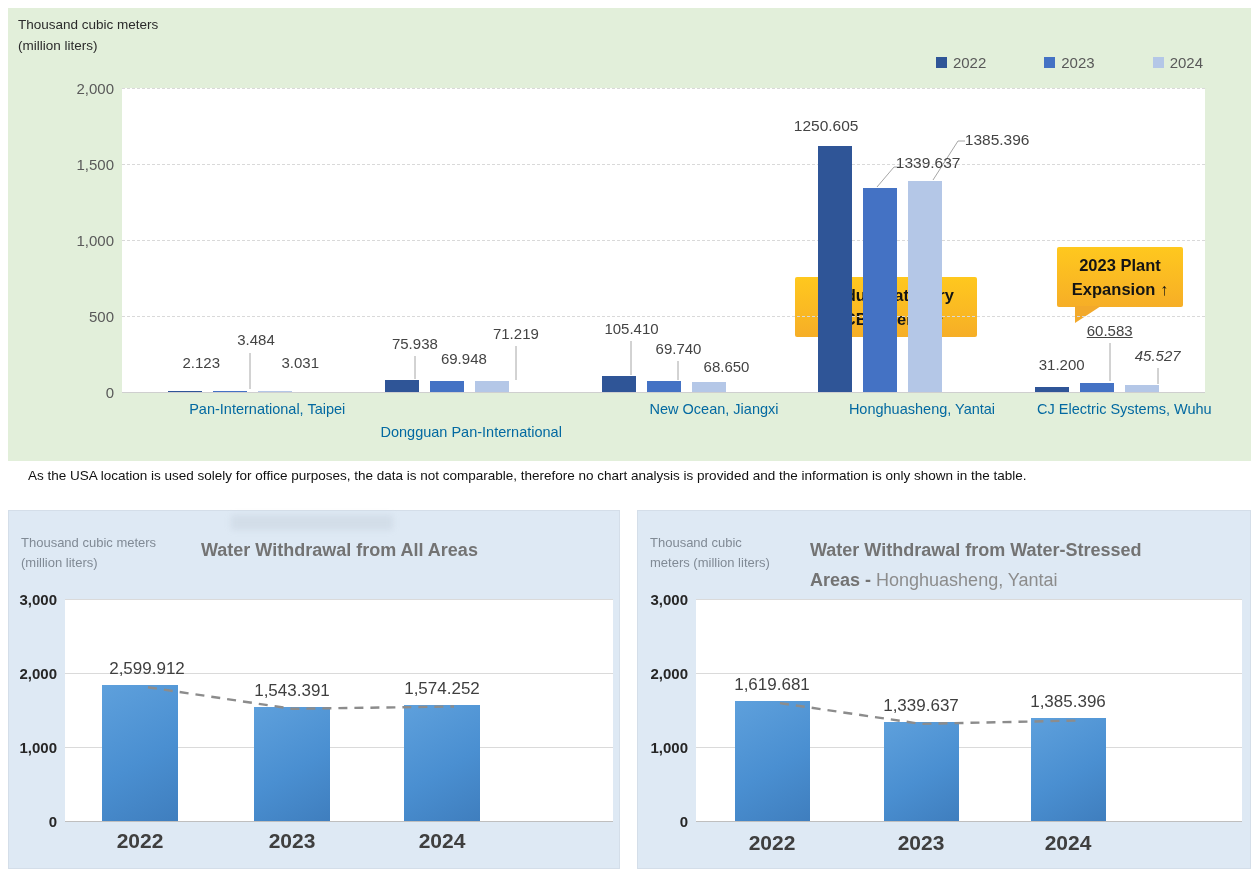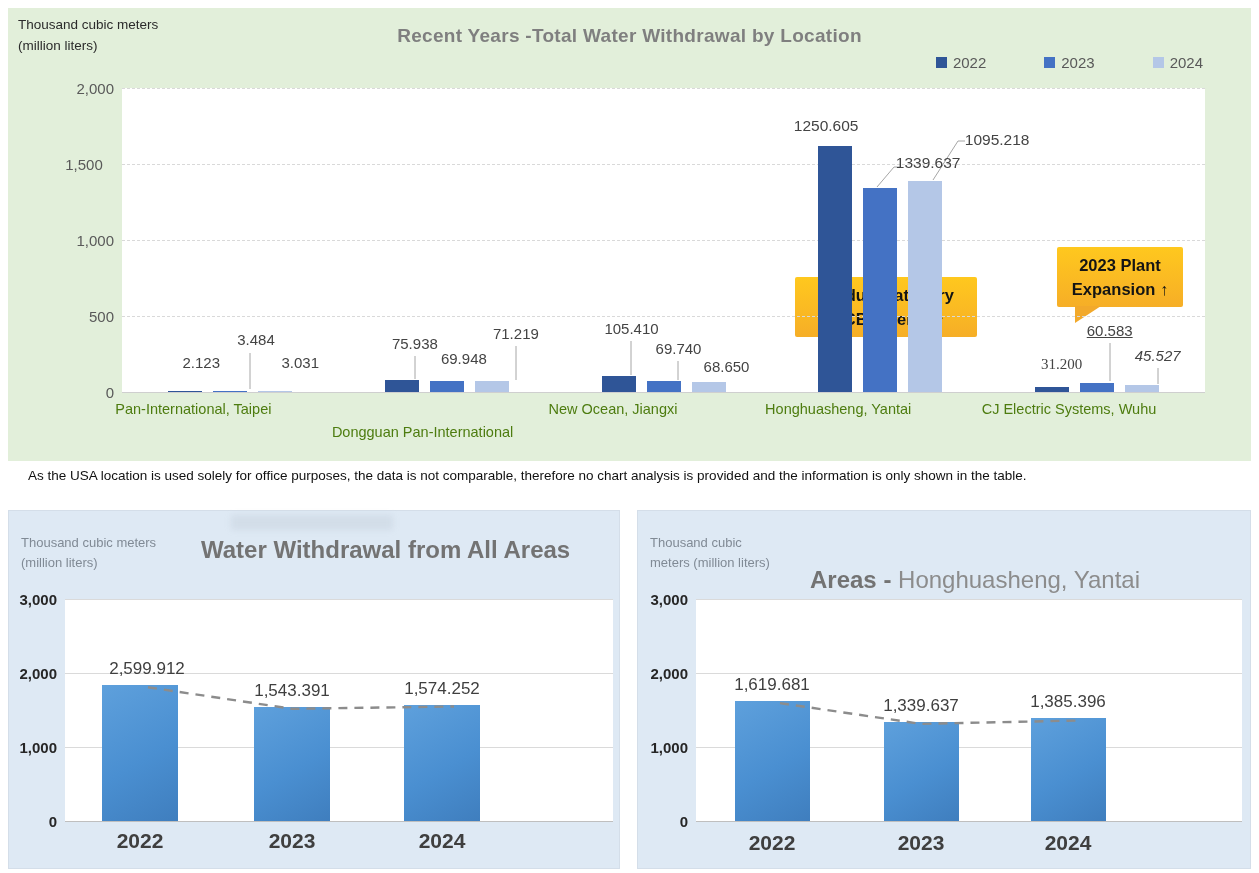--- a/index.html
+++ b/index.html
@@ -14,39 +14,39 @@
   #legend { position:absolute; right:48px; top:46px; display:flex; gap:58px; }
   .legend-item { display:flex; align-items:center; gap:6px; }
   .legend-swatch { width:11px; height:11px; display:inline-block; }
   .legend-label { font-size:15px; color:#595959; }
   #top-plot { position:absolute; left:114px; top:80px; width:1083px; height:304px; background:#ffffff; }
   .grid-dashed { position:absolute; height:0; border-top:1px dashed #D9D9D9; }
   .grid-solid-top { position:absolute; height:0; border-top:1px solid #CFCFCF; }
   .ytick-top { position:absolute; width:60px; text-align:right; font-size:15px; color:#595959;
     transform:translateY(-50%); }
   .bar { position:absolute; }
-  .cat-label { position:absolute; width:230px; text-align:left; font-size:14.5px; color:#4d7c0f; }
+  .cat-label { position:absolute; width:230px; text-align:right; font-size:14.5px; color:#0369a1; }
   .dlabel { position:absolute; width:120px; text-align:center; font-size:15px; color:#444444; }
   .dlabel-big { font-size:15.5px; }
   svg.overlay { position:absolute; left:0; top:0; pointer-events:none; }
   .callout { position:absolute; background:linear-gradient(180deg,#FFC81E 0%,#F6AE27 100%);
     text-align:center; font-weight:bold; color:#141414; font-size:16.5px; line-height:24px;
     padding:6px 4px; border-radius:2px; }
   #callout-pcb { left:787px; top:269px; width:182px; }
   #callout-expansion { left:1049px; top:239px; width:126px; }
   #callout-expansion::after { content:""; position:absolute; left:18px; bottom:-16px;
     border-top:17px solid #F2A92B; border-right:26px solid transparent; width:0; height:0; }
   
   #note-row { position:absolute; left:28px; top:468px; width:1220px; font-size:13.5px; color:#111111; }
   
   .blue-panel { background:#DEE9F4; border:1px solid #D4DEE9; }
   #bl-panel { left:8px; top:510px; width:612px; height:359px; }
   #br-panel { left:637px; top:510px; width:614px; height:359px; }
   .unit-blue { position:absolute; left:12px; top:22px; font-size:13px; color:#808A95; line-height:20px; }
-  .blue-title { position:absolute; font-size:24px; font-weight:bold; color:#737373; line-height:30px; }
+  .blue-title { position:absolute; font-size:18px; font-weight:bold; color:#737373; line-height:30px; }
   #bl-title { left:192px; top:24px; }
   #br-title { left:172px; top:24px; }
   .title-reg { font-weight:normal; color:#8C8C8C; }
   .bplot { position:absolute; background:#ffffff; }
   .grid-blue { position:absolute; height:0; border-top:1px solid #DADADA; }
   .grid-blue-axis { border-top:1px solid #BFBFBF; }
   .ytick-blue { position:absolute; width:46px; text-align:right; font-size:15px; font-weight:600;
     color:#262626; transform:translateY(-50%); }
   .bbar { position:absolute; background:linear-gradient(150deg,#5EA0DC 0%,#4A8FD1 55%,#3F7EBE 100%); }
   .bval { position:absolute; width:150px; text-align:center; font-size:17px; color:#3F3F3F; }
@@ -55,21 +55,20 @@
     background:rgba(150,162,175,0.16); filter:blur(3px); border-radius:3px; }
 </style>
 </head>
 <body>
 
 <div id="top-panel" class="panel">
   <div class="unit-top">
     <div>Thousand cubic meters</div>
     <div>(million liters)</div>
   </div>
-  <div class="top-title">Recent Years -Total Water Withdrawal by Location</div>
   <div id="legend">
       <div class="legend-item">
         <span class="legend-swatch" style="background: rgb(47, 85, 151);"></span>
         <span class="legend-label">2022</span>
       </div>
       <div class="legend-item">
         <span class="legend-swatch" style="background: rgb(68, 114, 196);"></span>
         <span class="legend-label">2023</span>
       </div>
       <div class="legend-item">
@@ -87,21 +86,21 @@
       <polyline points="869,179 886,159 893,159" fill="none" stroke="#A6A6A6" stroke-width="1"></polyline>
       <polyline points="925,172 950,133 957,133" fill="none" stroke="#A6A6A6" stroke-width="1"></polyline>
       <polyline points="1102,335 1102,373" fill="none" stroke="#A6A6A6" stroke-width="1"></polyline>
       <polyline points="1150,360 1150,376" fill="none" stroke="#A6A6A6" stroke-width="1"></polyline>
     </svg>
   <div id="callout-pcb" class="callout">Product category (PCB) energy ↑</div>
   <div id="callout-expansion" class="callout">2023 Plant Expansion ↑</div>
 <div class="grid-dashed" style="left: 114px; top: 80px; width: 1083px;"></div>
     <div class="ytick-top" style="left: 46px; top: 80px;">2,000</div>
     <div class="grid-dashed" style="left: 114px; top: 156px; width: 1083px;"></div>
-    <div class="ytick-top" style="left: 46px; top: 156px; text-align: center;">1,500</div>
+    <div class="ytick-top" style="left: 46px; top: 156px;">1,500</div>
     <div class="grid-dashed" style="left: 114px; top: 232px; width: 1083px;"></div>
     <div class="ytick-top" style="left: 46px; top: 232px;">1,000</div>
     <div class="grid-dashed" style="left: 114px; top: 308px; width: 1083px;"></div>
     <div class="ytick-top" style="left: 46px; top: 308px;">500</div>
     <div class="grid-solid-top" style="left: 114px; top: 384px; width: 1083px;"></div>
     <div class="ytick-top" style="left: 46px; top: 384px;">0</div>
     <div class="cat-label" style="left: 107.3px; top: 393px;">Pan-International, Taipei</div>
     <div class="bar" style="left: 160.3px; top: 383px; width: 34px; height: 1px; background: rgb(47, 85, 151);"></div>
     <div class="dlabel" style="left: 133.3px; top: 346px;">2.123</div>
     <div class="bar" style="left: 205.3px; top: 383px; width: 34px; height: 1px; background: rgb(68, 114, 196);"></div>
@@ -121,24 +120,24 @@
     <div class="bar" style="left: 638.5px; top: 373.4px; width: 34px; height: 10.6005px; background: rgb(68, 114, 196);"></div>
     <div class="dlabel" style="left: 610.5px; top: 332px;">69.740</div>
     <div class="bar" style="left: 683.5px; top: 373.565px; width: 34px; height: 10.4348px; background: rgb(180, 199, 231);"></div>
     <div class="dlabel" style="left: 658.5px; top: 350px;">68.650</div>
     <div class="cat-label" style="left: 757.1px; top: 393px;">Honghuasheng, Yantai</div>
     <div class="bar" style="left: 810.1px; top: 137.808px; width: 34px; height: 246.192px; background: rgb(47, 85, 151);"></div>
     <div class="dlabel dlabel-big" style="left: 758.1px; top: 109px;">1250.605</div>
     <div class="bar" style="left: 855.1px; top: 180.375px; width: 34px; height: 203.625px; background: rgb(68, 114, 196);"></div>
     <div class="dlabel dlabel-big" style="left: 860.1px; top: 146px;">1339.637</div>
     <div class="bar" style="left: 900.1px; top: 173.42px; width: 34px; height: 210.58px; background: rgb(180, 199, 231);"></div>
-    <div class="dlabel dlabel-big" style="left: 929.1px; top: 123px;">1095.218</div>
+    <div class="dlabel dlabel-big" style="left: 929.1px; top: 123px;">1385.396</div>
     <div class="cat-label" style="left: 973.7px; top: 393px;">CJ Electric Systems, Wuhu</div>
     <div class="bar" style="left: 1026.7px; top: 379.258px; width: 34px; height: 4.7424px; background: rgb(47, 85, 151);"></div>
-    <div class="dlabel" style="left: 993.7px; top: 348px; font-family: Liberation Serif, serif;">31.200</div>
+    <div class="dlabel" style="left: 993.7px; top: 348px;">31.200</div>
     <div class="bar" style="left: 1071.7px; top: 374.791px; width: 34px; height: 9.20862px; background: rgb(68, 114, 196);"></div>
     <div class="dlabel" style="left: 1041.7px; top: 314px; text-decoration: underline;">60.583</div>
     <div class="bar" style="left: 1116.7px; top: 377.08px; width: 34px; height: 6.9201px; background: rgb(180, 199, 231);"></div>
     <div class="dlabel" style="left: 1089.7px; top: 339px; font-style: italic;">45.527</div>
   </div>
 
 <div id="note-row">As the USA location is used solely for office purposes, the data is not comparable, therefore no chart analysis is provided and the information is only shown in the table.</div>
 
 <div id="bl-panel" class="panel blue-panel">
   <div class="smudge"></div>
@@ -169,21 +168,21 @@
       <polyline points="139,176.257952 283,197.789066 445,195.505352" fill="none" stroke="#8C8C8C" stroke-width="2.4" stroke-dasharray="9 7"></polyline>
     </svg>
   </div>
 
 <div id="br-panel" class="panel blue-panel">
   <div class="unit-blue">
     <div>Thousand cubic</div>
     <div>meters  (million liters)</div>
   </div>
   <div id="br-title" class="blue-title">
-    <br>
+    <span>Water Withdrawal from Water-Stressed</span><br>
     <span>Areas -</span>
     <span class="title-reg">Honghuasheng, Yantai</span>
   </div>
 <div class="bplot" style="left: 58px; top: 88px; width: 546px; height: 222px;"></div>
     <div class="grid-blue" style="left: 58px; top: 88px; width: 546px;"></div>
     <div class="ytick-blue" style="left: 4px; top: 88px;">3,000</div>
     <div class="grid-blue" style="left: 58px; top: 162px; width: 546px;"></div>
     <div class="ytick-blue" style="left: 4px; top: 162px;">2,000</div>
     <div class="grid-blue" style="left: 58px; top: 236px; width: 546px;"></div>
     <div class="ytick-blue" style="left: 4px; top: 236px;">1,000</div>

